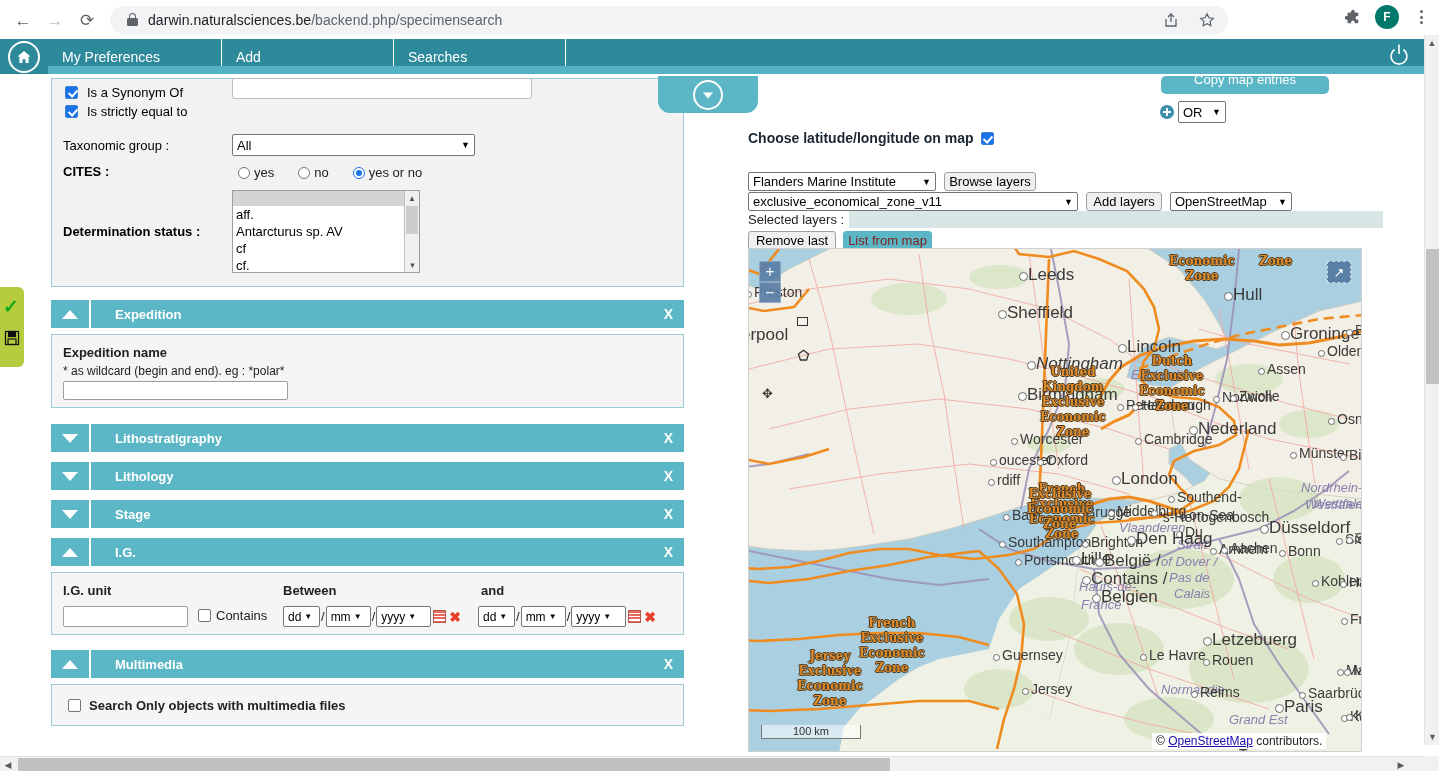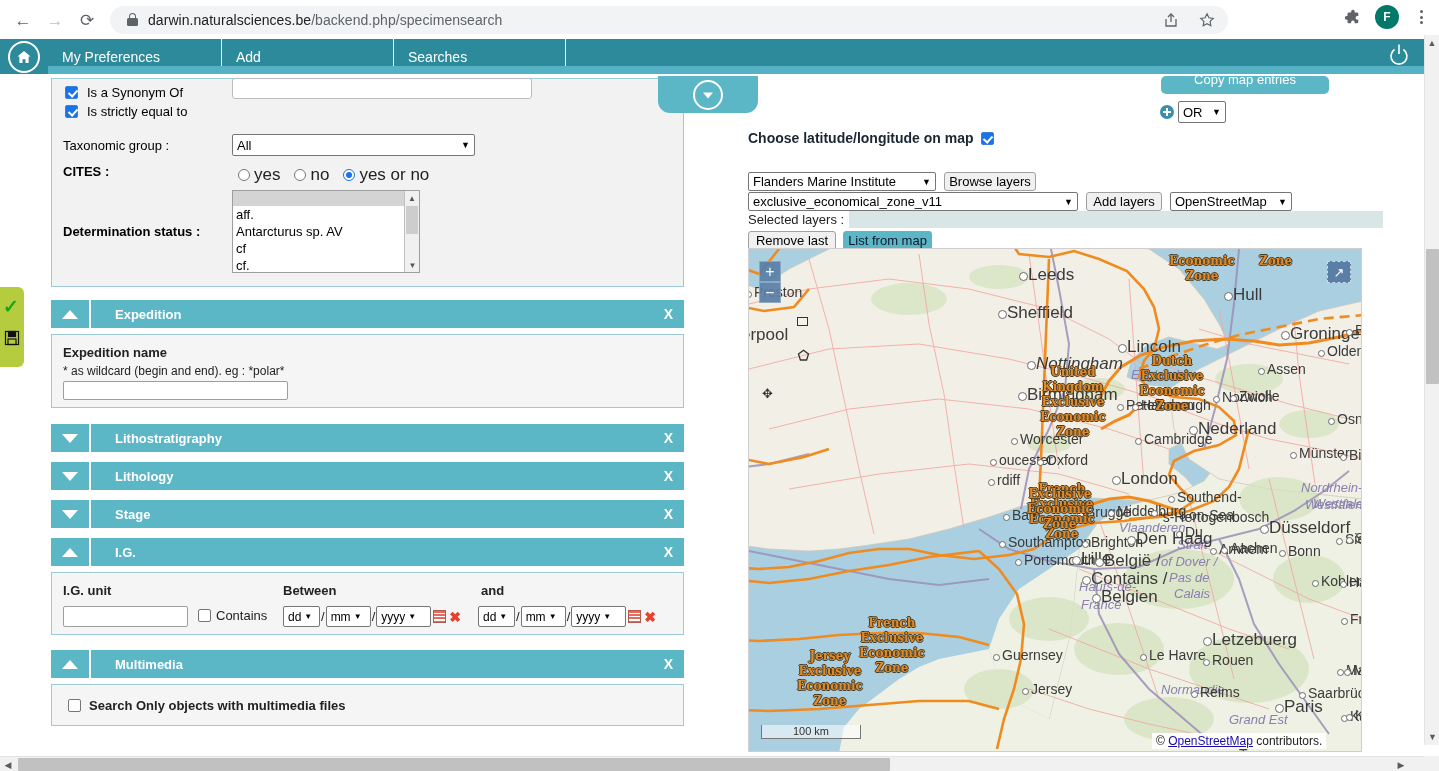--- a/index.html
+++ b/index.html
@@ -71,21 +71,21 @@
   .topinput{position:absolute;left:232px;top:78px;width:300px;height:21px;background:#fff;
             border:1px solid #bdbdbd;border-radius:3px;box-sizing:border-box;}
   .lbl{position:absolute;font-size:13px;color:#000;}
   .sel{height:22px;background:#fff;border:1px solid #767676;border-radius:2px;box-sizing:border-box;
        display:flex;align-items:center;padding:0 4px;font-size:13px;color:#000;position:absolute;}
   .sel .caret{margin-left:auto;font-size:9px;color:#000;padding-left:6px;}
   .radio{width:12px;height:12px;border-radius:50%;border:1px solid #767676;background:#fff;
          position:relative;flex:none;box-sizing:border-box;}
   .radio.on{border-color:#1a73e8;background:#fff;}
   .radio.on:after{content:"";position:absolute;left:2px;top:2px;width:6px;height:6px;border-radius:50%;background:#1a73e8;}
-  .radio-grp{position:absolute;display:flex;align-items:center;gap:6px;font-size:17px;}
+  .radio-grp{position:absolute;display:flex;align-items:center;gap:16px;font-size:13px;}
   .radio-grp .rit{display:flex;align-items:center;gap:4px;margin-right:8px;}
   .listbox{position:absolute;left:232px;top:190px;width:188px;height:83px;border:1px solid #9e9e9e;
            background:#fff;box-sizing:border-box;overflow:hidden;}
   .listbox .sel-row{height:15px;background:#d4d4d4;}
   .listbox .opt{height:17px;line-height:17px;padding-left:3px;font-size:13px;color:#000;}
   .lb-scroll{position:absolute;right:0;top:0;width:15px;height:81px;background:#f0f0f0;border-left:1px solid #c0c0c0;box-sizing:border-box;}
   .lb-scroll .arw{height:14px;display:flex;align-items:center;justify-content:center;font-size:8px;color:#555;}
   .lb-scroll .thumb{position:absolute;left:1px;top:15px;width:12px;height:28px;background:#cdcdcd;}
 
   
@@ -113,21 +113,21 @@
   .plus-circ:after{left:6px;top:3px;width:2px;height:8px;}
   .copy-btn{position:absolute;left:1161px;top:76px;width:168px;height:18px;background:#5bb6c6;
             border-radius:5px;color:#fff;font-size:13px;text-align:center;overflow:hidden;}
   .copy-btn span{display:block;margin-top:-4px;}
   .choose-row{position:absolute;left:748px;top:130px;display:flex;align-items:center;gap:7px;
               font-size:14px;font-weight:bold;color:#1a2733;}
   .btn{background:#f0f0f0;border:1px solid #a0a0a0;border-radius:3px;font-size:13px;color:#000;
        display:inline-flex;align-items:center;justify-content:center;box-sizing:border-box;}
   .sel-layers{position:absolute;left:748px;top:211px;display:flex;align-items:center;font-size:13px;}
   .sel-layers .field{margin-left:5px;width:534px;height:17px;background:#d8e6e6;}
-  .listmap-btn{background:#5bb6c6;border:1px solid #5bb6c6;border-radius:3px;color:#0f172a;font-size:13px;
+  .listmap-btn{background:#5bb6c6;border:1px solid #5bb6c6;border-radius:3px;color:#7f1d1d;font-size:13px;
        display:inline-flex;align-items:center;justify-content:center;box-sizing:border-box;}
 
   
   .map{position:absolute;left:748px;top:248px;width:614px;height:504px;overflow:hidden;
        border:1px solid #cfcfcf;box-sizing:border-box;background:#a8cfe0;}
   .map-svg{position:absolute;left:0;top:0;}
   .zoomctl{position:absolute;left:10px;top:12px;width:22px;z-index:5;}
   .zoomctl div{width:22px;height:21px;background:#5a7fa6;color:#fff;display:flex;align-items:center;
                justify-content:center;font-size:16px;border:1px solid #8aa4c0;box-sizing:border-box;opacity:.92;}
   .expandctl{position:absolute;right:10px;top:12px;width:24px;height:22px;background:#5a7fa6;color:#fff;

